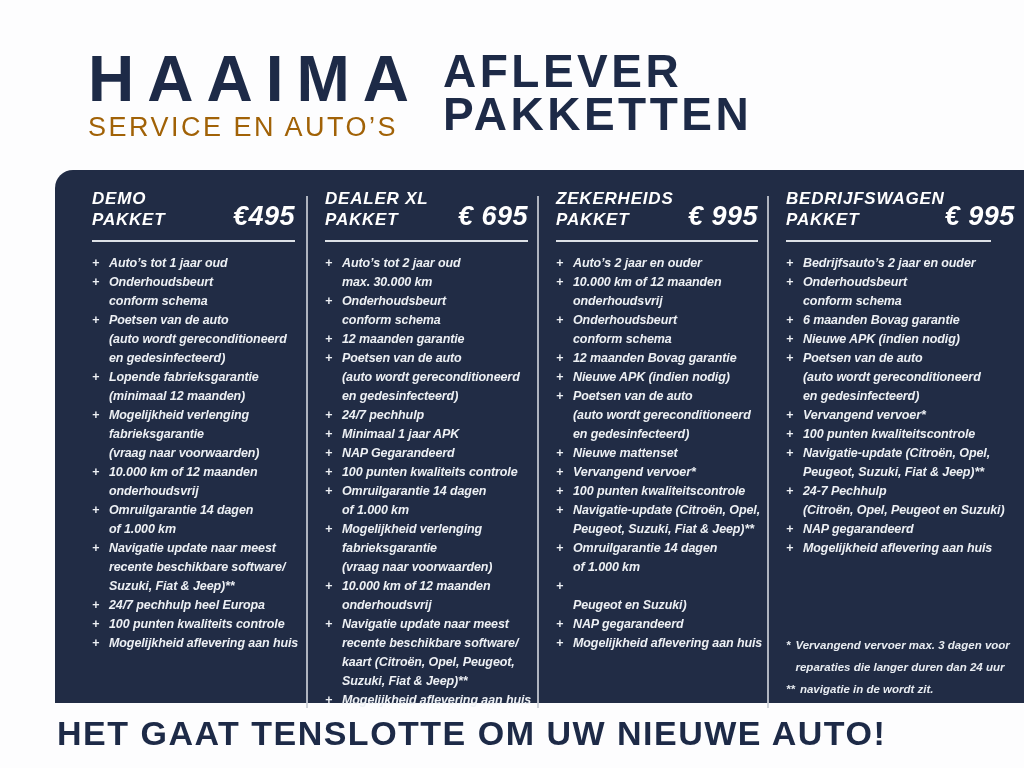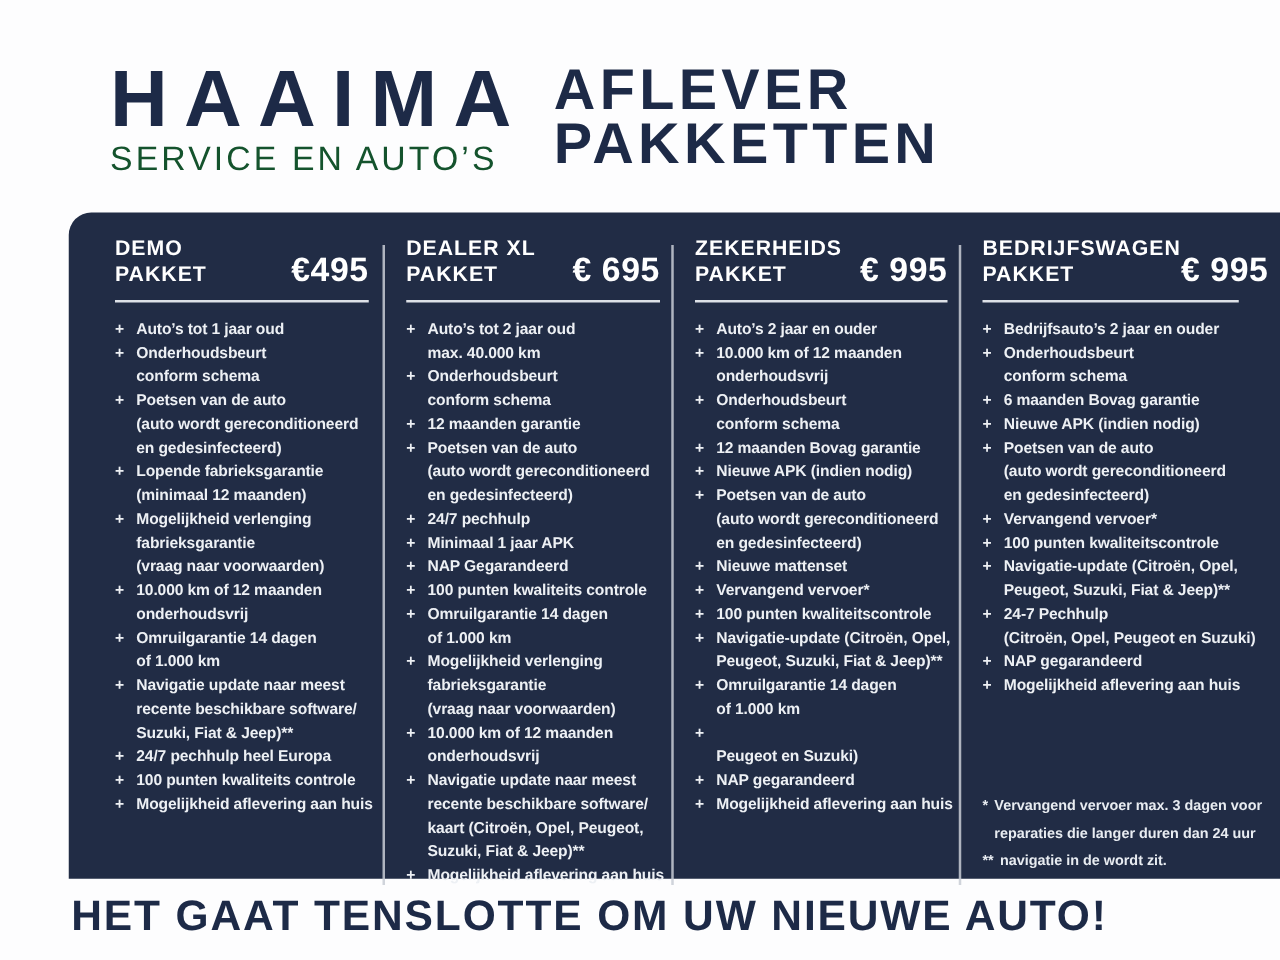--- a/index.html
+++ b/index.html
@@ -14,29 +14,29 @@
   html,body{margin:0;padding:0;}
   body{
     width:1024px;height:768px;position:relative;overflow:hidden;
     background:#fdfdfe;
     font-family:"Liberation Sans", sans-serif;
     -webkit-font-smoothing:antialiased;
   }
   
   .logo{position:absolute;left:88px;top:48px;color:var(--navy);}
   .logo-main{font-size:64px;line-height:62px;font-weight:700;letter-spacing:13px;text-align:right;}
-  .logo-sub{font-size:27px;line-height:30px;font-weight:400;letter-spacing:2.5px;margin-top:2px;color:#14532d;}
+  .logo-sub{font-size:27px;line-height:30px;font-weight:400;letter-spacing:2.5px;margin-top:2px;color:#a16207;}
   .title{position:absolute;left:443px;top:50px;margin:0;color:var(--navy);
          font-size:46px;line-height:43px;font-weight:700;letter-spacing:3.5px;}
   
   .card{
     position:absolute;left:55px;top:170px;right:0;height:533px;
     background:var(--card-bg);
     border-radius:18px 0 0 0;
-    display:grid;grid-template-columns:252px 231px 230px 1fr;
+    display:grid;grid-template-columns:252px 231px 230px 1fr;font-style:italic;
   }
   .col{position:relative;padding:18px 10px 14px 18px;display:flex;flex-direction:column;color:var(--card-text);}
   .col:first-child{padding-left:37px;padding-right:12px;}
   .col + .col::before{
     content:"";position:absolute;left:0;top:26px;bottom:16px;width:2px;
     transform:translateX(-1px);background:var(--divider);opacity:.85;
   }
   .pkg-head{display:flex;justify-content:space-between;align-items:flex-end;}
   .pkg-name{font-size:17px;line-height:21px;font-weight:700;letter-spacing:0.8px;color:var(--white);}
   .pkg-price{font-size:27px;line-height:27px;font-weight:700;letter-spacing:0.5px;color:var(--white);white-space:nowrap;}
@@ -181,21 +181,21 @@
           <div class="pkg-price">€ 695</div>
         </div>
         <div class="pkg-rule"></div>
         <div class="features">
           <div class="feature">
             <div class="line">
               <span class="marker">+</span>
               <span class="line-text">Auto’s tot 2 jaar oud</span>
             </div>
             <div class="line cont">
-              <span class="line-text">max. 40.000 km</span>
+              <span class="line-text">max. 30.000 km</span>
             </div>
           </div>
           <div class="feature">
             <div class="line">
               <span class="marker">+</span>
               <span class="line-text">Onderhoudsbeurt</span>
             </div>
             <div class="line cont">
               <span class="line-text">conform schema</span>
             </div>

